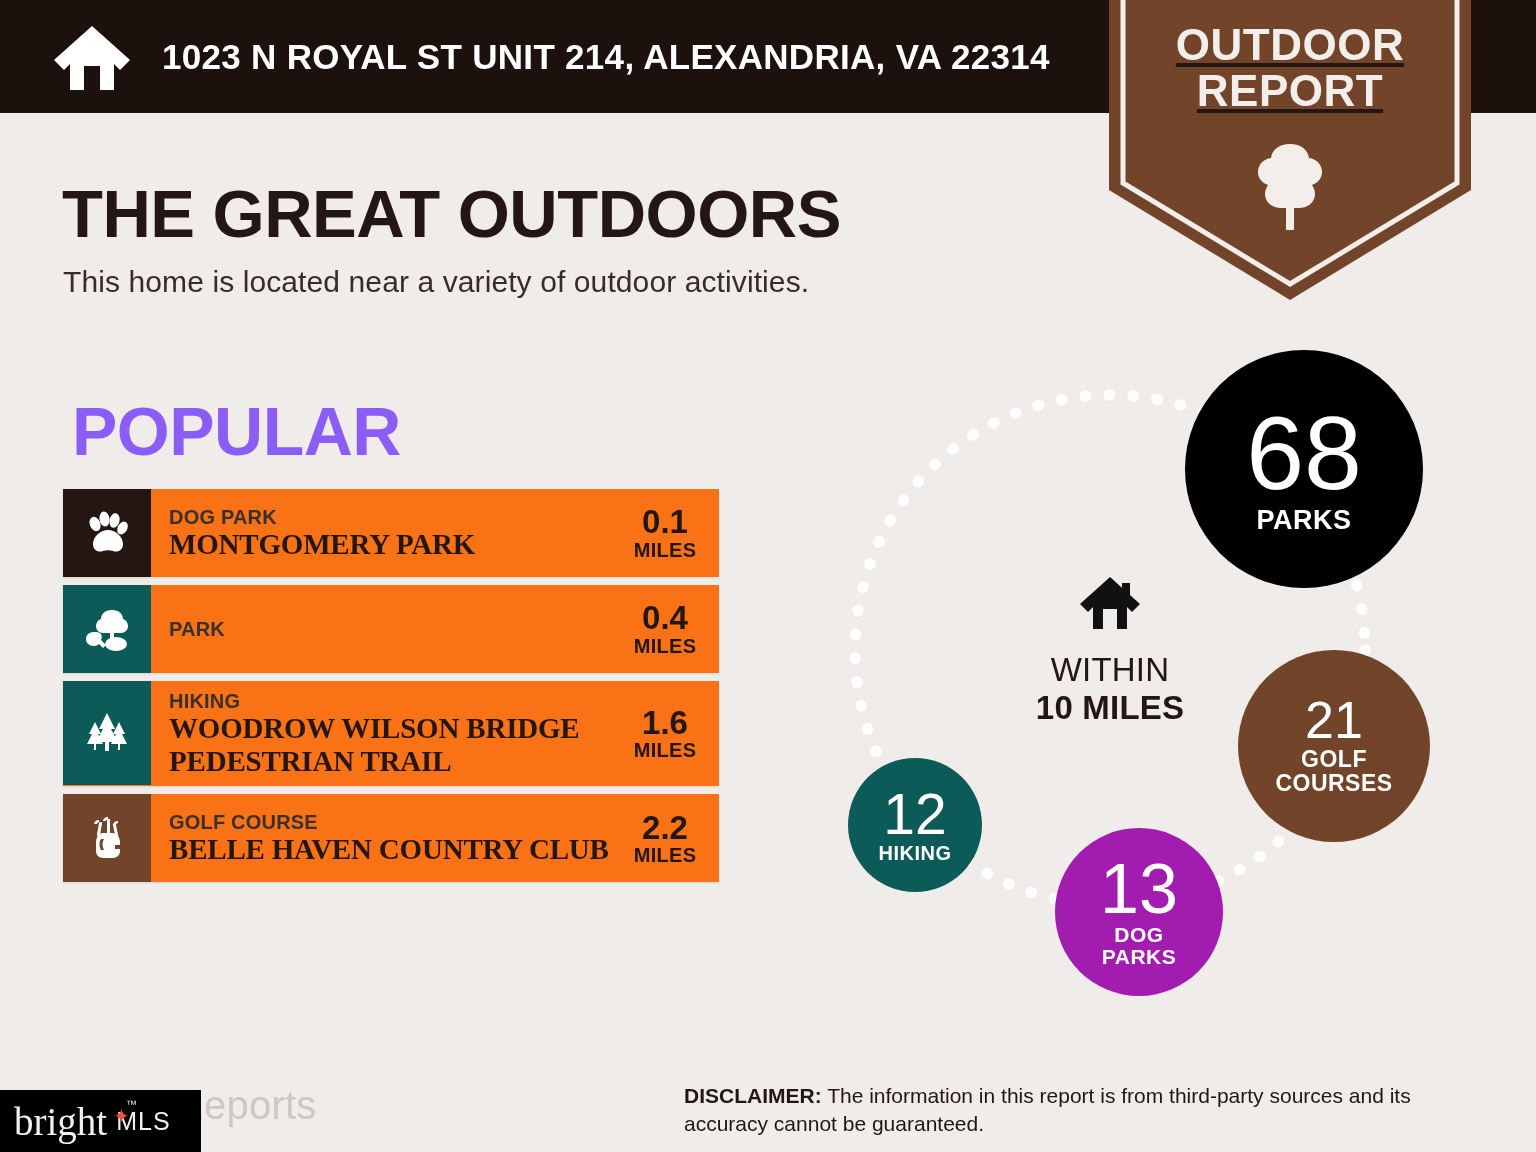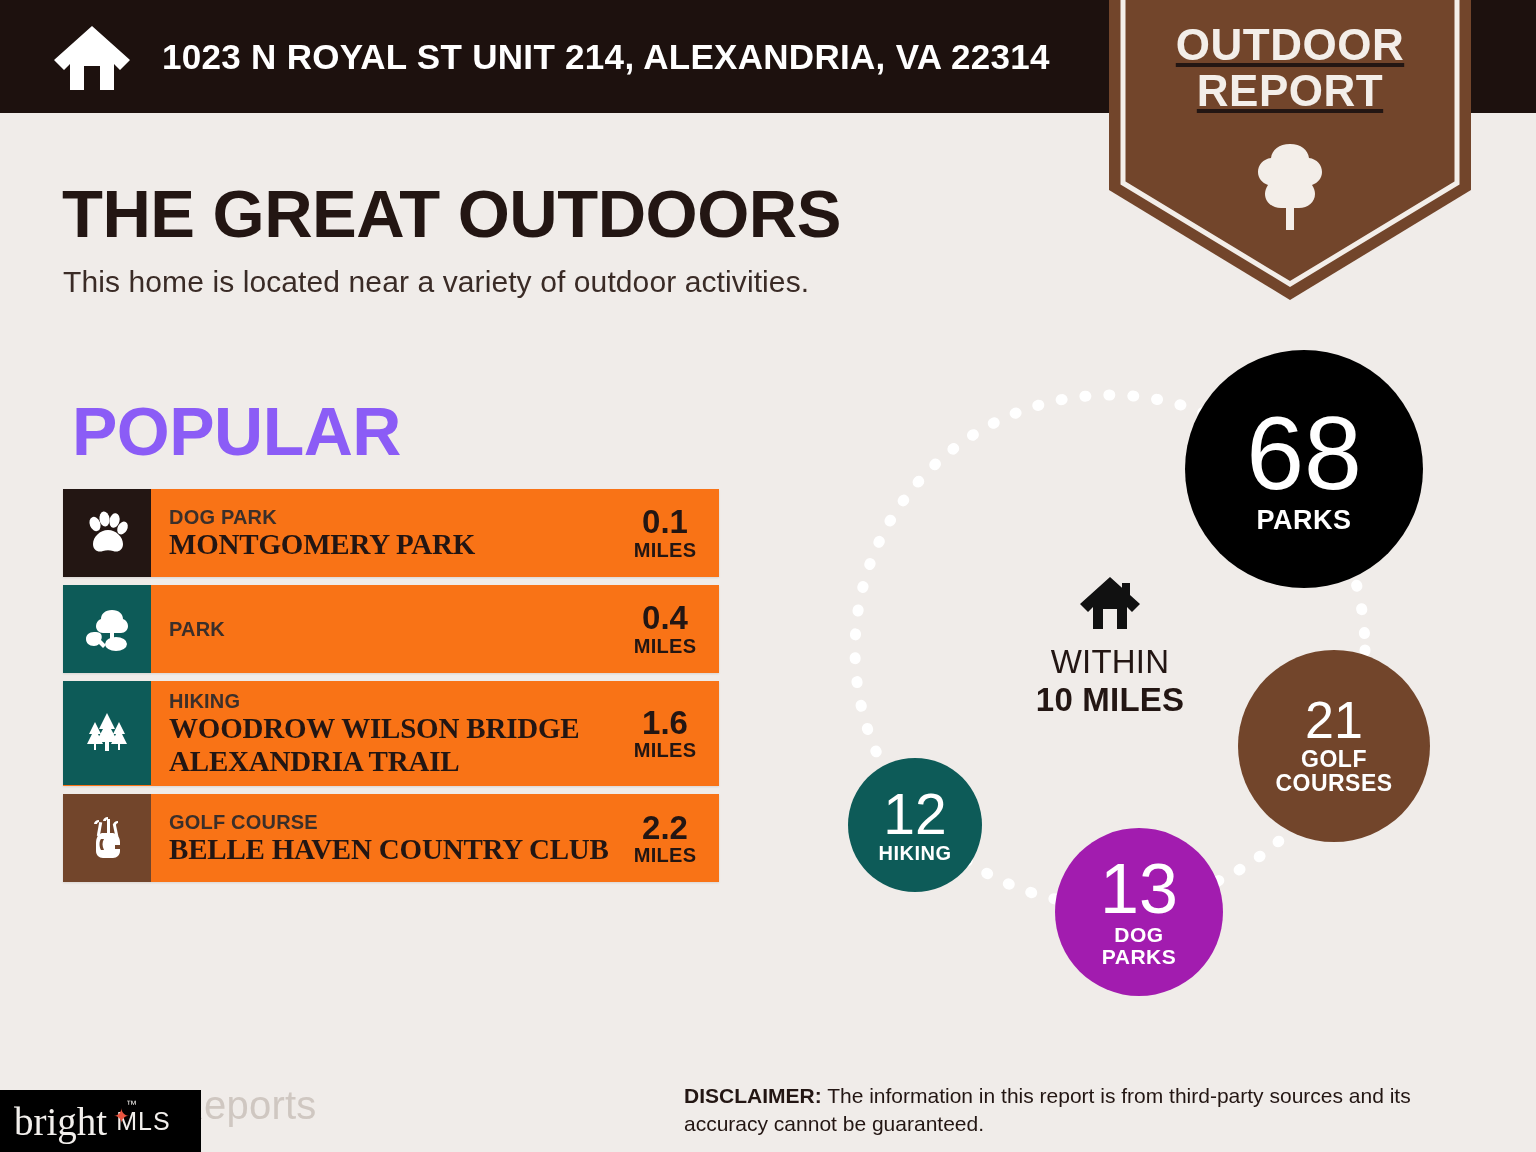--- a/index.html
+++ b/index.html
@@ -98,21 +98,21 @@
     display:flex; flex-direction:column; align-items:center; justify-content:center;
     color:#ffffff; text-align:center;
   }
   .stat-num{ font-weight:300; line-height:.95; }
   .stat-label{ font-weight:bold; letter-spacing:.5px; line-height:1.04; }
 
   #center-cluster{
     position:absolute; left:195px; top:245px; width:190px; text-align:center;
   }
   #center-home-icon{ width:64px; height:56px; display:block; margin:0 auto; }
-  #center-within{ font-size:33px; color:#231613; margin-top:12px; letter-spacing:.2px; }
+  #center-within{ font-size:33px; color:#231613; margin-top:20px; letter-spacing:.2px; }
   #center-miles{ font-size:33px; font-weight:bold; color:#231613; letter-spacing:.2px; }
 
   
   #footer-reports-text{
     position:absolute; left:175px; top:1083px;
     font-size:40px; color:#cfc7c1; letter-spacing:.2px;
   }
   #brightmls-logo{
     position:absolute; left:0px; top:1090px; width:201px; height:62px;
     background:#000000; display:flex; align-items:center;
@@ -219,21 +219,21 @@
           <path d="M13 14 L19 26 L16 26 L21 36 L14 36 L14 42 L12 42 L12 36 L5 36 L10 26 L7 26 Z"></path>
           <path d="M37 14 L43 26 L40 26 L45 36 L38 36 L38 42 L36 42 L36 36 L29 36 L34 26 L31 26 Z"></path>
           <path d="M25 5 L33 21 L29 21 L36 34 L27 34 L27 43 L23 43 L23 34 L14 34 L21 21 L17 21 Z"></path>
         </g>
       </svg>
     </div>
     <div class="row-body">
       <div class="row-text">
         <div class="row-cat">HIKING</div>
         <div class="row-name">WOODROW WILSON BRIDGE</div>
-        <div class="row-name">ALEXANDRIA TRAIL</div>
+        <div class="row-name">PEDESTRIAN TRAIL</div>
       </div>
       <div class="row-dist">
         <div class="dist-num">1.6</div>
         <div class="dist-unit">MILES</div>
       </div>
     </div>
   </div>
 
   <div class="popular-row h-88">
     <div class="row-icon" style="background:#72452b;">

